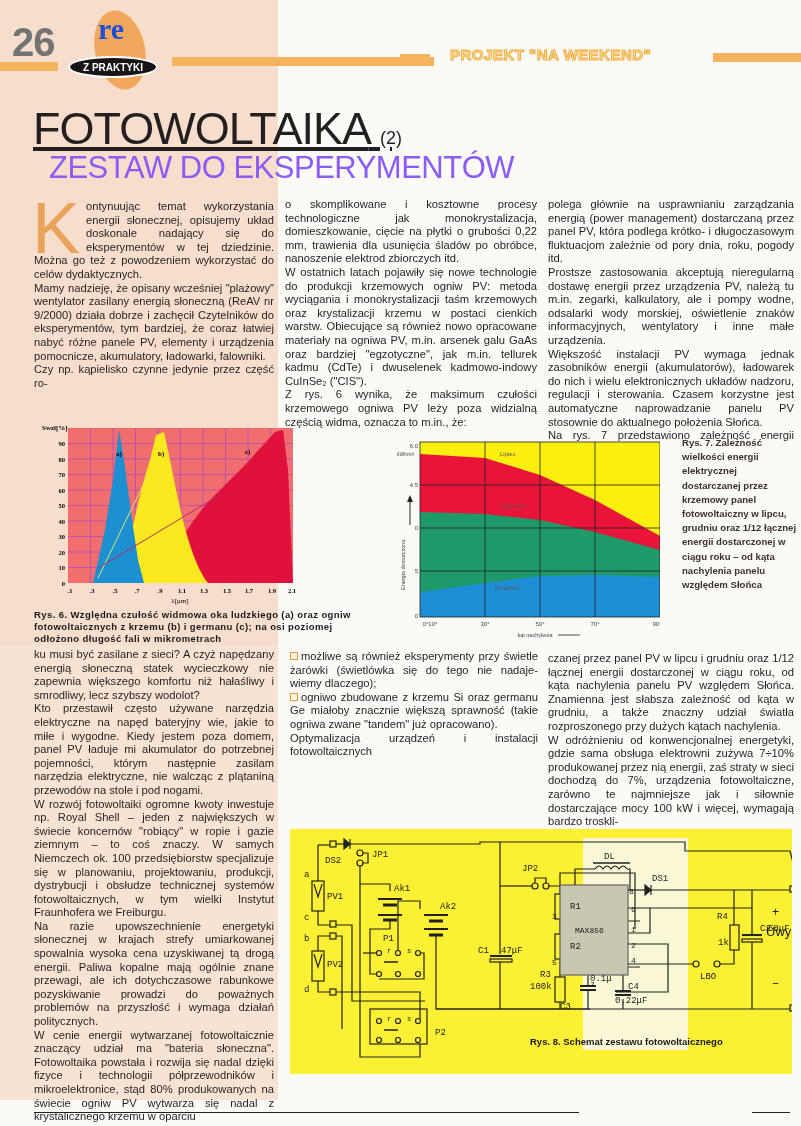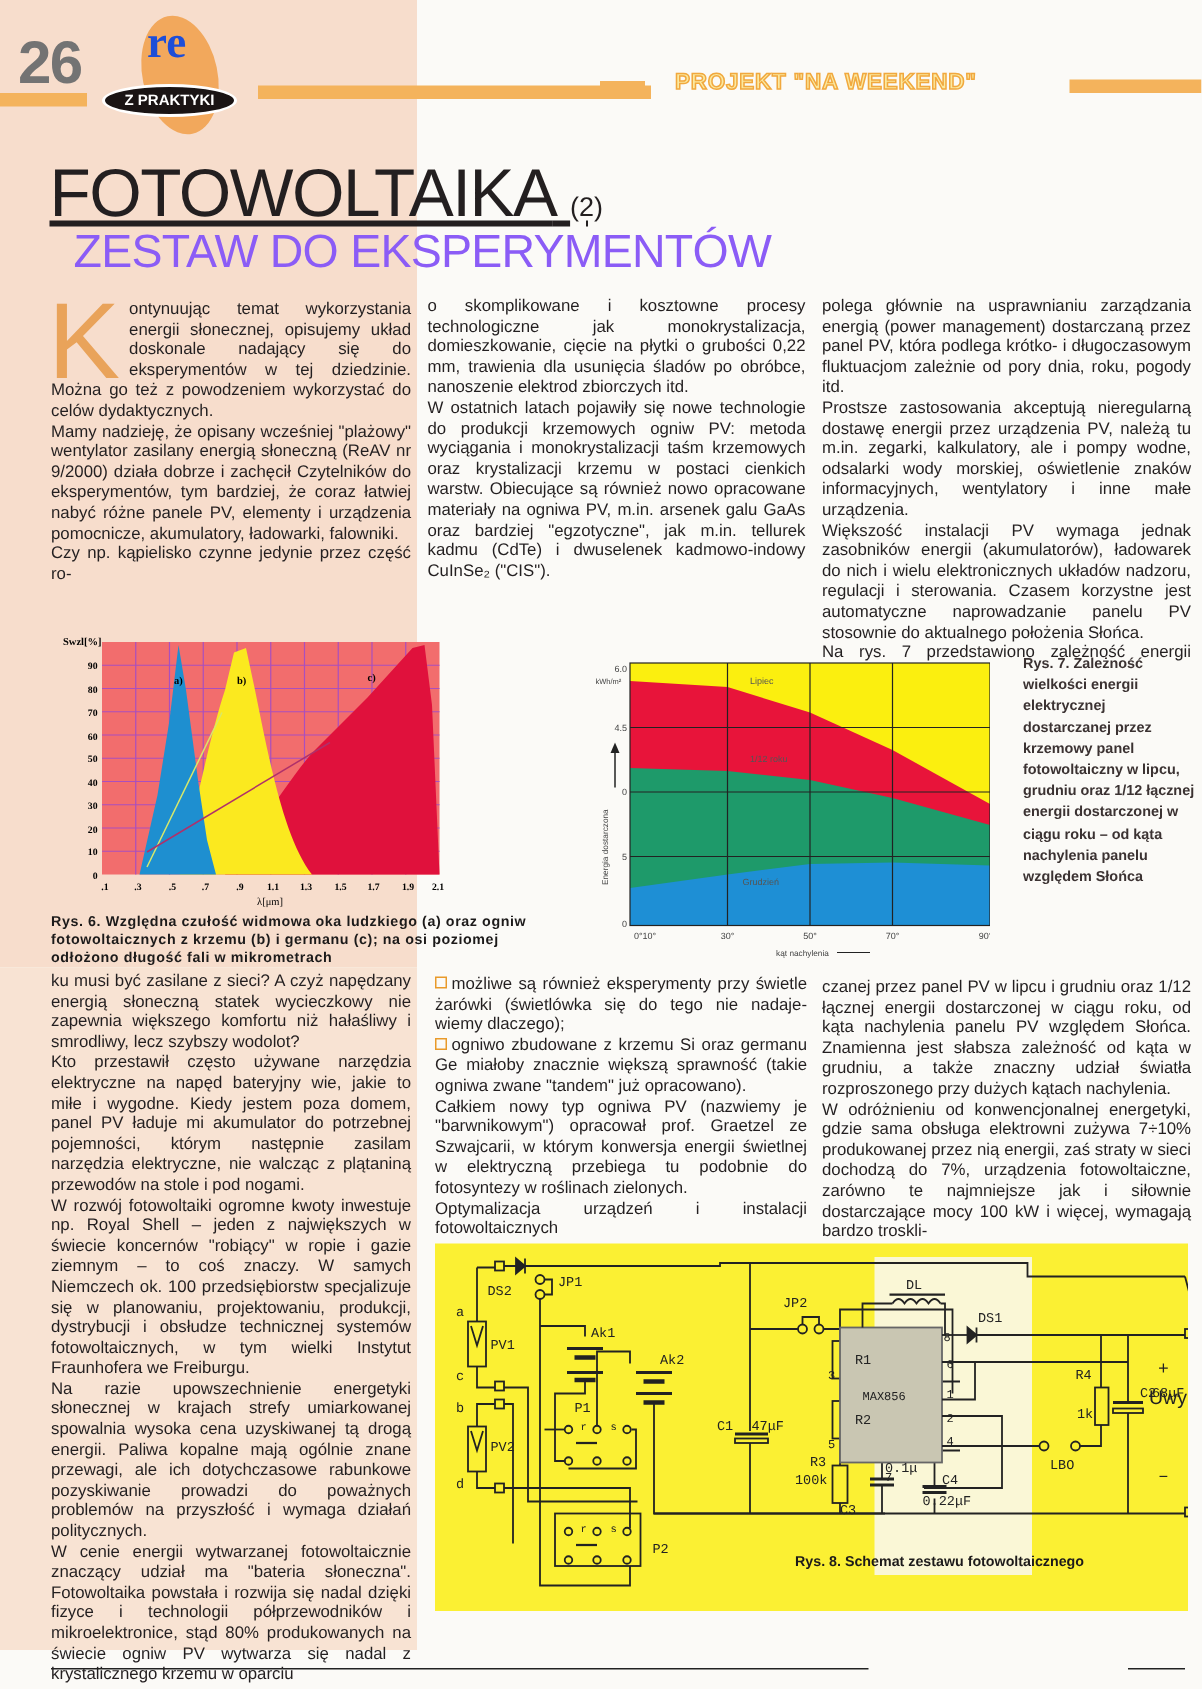--- a/index.html
+++ b/index.html
@@ -63,20 +63,21 @@
 <div class="col" style="left:34px;top:200px;width:240px;">
   <span class="dropcap">K</span>
   <p>ontynuując temat wykorzystania energii słonecznej, opisujemy układ doskonale nadający się do eksperymentów w tej dziedzinie. Można go też z powodzeniem wykorzystać do celów dydaktycznych.</p>
   <p>Mamy nadzieję, że opisany wcześniej "plażowy" wentylator zasilany energią słoneczną (ReAV nr 9/2000) działa dobrze i zachęcił Czytelników do eksperymentów, tym bardziej, że coraz łatwiej nabyć różne panele PV, elementy i urządzenia pomocnicze, akumulatory, ładowarki, falowniki.</p>
   <p>Czy np. kąpielisko czynne jedynie przez część ro-</p>
 </div>
 
 <div class="col" style="left:285px;top:198px;width:252px;">
   <p>o skomplikowane i kosztowne procesy technologiczne jak monokrystalizacja, domieszkowanie, cięcie na płytki o grubości 0,22 mm, trawienia dla usunięcia śladów po obróbce, nanoszenie elektrod zbiorczych itd.</p>
   <p>W ostatnich latach pojawiły się nowe technologie do produkcji krzemowych ogniw PV: metoda wyciągania i monokrystalizacji taśm krzemowych oraz krystalizacji krzemu w postaci cienkich warstw. Obiecujące są również nowo opracowane materiały na ogniwa PV, m.in. arsenek galu GaAs oraz bardziej "egzotyczne", jak m.in. tellurek kadmu (CdTe) i dwuselenek kadmowo-indowy CuInSe₂ ("CIS").</p>
+  <p>Z rys. 6 wynika, że maksimum czułości krzemowego ogniwa PV leży poza widzialną częścią widma, oznacza to m.in., że:</p>
 </div>
 
 <div class="col" style="left:548px;top:198px;width:246px;">
   <p>polega głównie na usprawnianiu zarządzania energią (power management) dostarczaną przez panel PV, która podlega krótko- i długoczasowym fluktuacjom zależnie od pory dnia, roku, pogody itd.</p>
   <p>Prostsze zastosowania akceptują nieregularną dostawę energii przez urządzenia PV, należą tu m.in. zegarki, kalkulatory, ale i pompy wodne, odsalarki wody morskiej, oświetlenie znaków informacyjnych, wentylatory i inne małe urządzenia.</p>
   <p>Większość instalacji PV wymaga jednak zasobników energii (akumulatorów), ładowarek do nich i wielu elektronicznych układów nadzoru, regulacji i sterowania. Czasem korzystne jest automatyczne naprowadzanie panelu PV stosownie do aktualnego położenia Słońca.</p>
   <p>Na rys. 7 przedstawiono zależność energii dostar-</p>
 </div>
 
 <svg class="fig6" viewBox="0 0 256 185">
@@ -186,21 +187,20 @@
   <p>ku musi być zasilane z sieci? A czyż napędzany energią słoneczną statek wycieczkowy nie zapewnia większego komfortu niż hałaśliwy i smrodliwy, lecz szybszy wodolot?</p>
   <p>Kto przestawił często używane narzędzia elektryczne na napęd bateryjny wie, jakie to miłe i wygodne. Kiedy jestem poza domem, panel PV ładuje mi akumulator do potrzebnej pojemności, którym następnie zasilam narzędzia elektryczne, nie walcząc z plątaniną przewodów na stole i pod nogami.</p>
   <p>W rozwój fotowoltaiki ogromne kwoty inwestuje np. Royal Shell – jeden z największych w świecie koncernów "robiący" w ropie i gazie ziemnym – to coś znaczy. W samych Niemczech ok. 100 przedsiębiorstw specjalizuje się w planowaniu, projektowaniu, produkcji, dystrybucji i obsłudze technicznej systemów fotowoltaicznych, w tym wielki Instytut Fraunhofera we Freiburgu.</p>
   <p>Na razie upowszechnienie energetyki słonecznej w krajach strefy umiarkowanej spowalnia wysoka cena uzyskiwanej tą drogą energii. Paliwa kopalne mają ogólnie znane przewagi, ale ich dotychczasowe rabunkowe pozyskiwanie prowadzi do poważnych problemów na przyszłość i wymaga działań politycznych.</p>
   <p>W cenie energii wytwarzanej fotowoltaicznie znaczący udział ma "bateria słoneczna". Fotowoltaika powstała i rozwija się nadal dzięki fizyce i technologii półprzewodników i mikroelektronice, stąd 80% produkowanych na świecie ogniw PV wytwarza się nadal z krystalicznego krzemu w oparciu</p>
 </div>
 
 <div class="col" style="left:290px;top:650px;width:248px;">
   <p><span class="bullet-box"></span><span>możliwe są również eksperymenty przy świetle żarówki (świetlówka się do tego nie nadaje- wiemy dlaczego);</span></p>
   <p><span class="bullet-box"></span><span>ogniwo zbudowane z krzemu Si oraz germanu Ge miałoby znacznie większą sprawność (takie ogniwa zwane "tandem" już opracowano).</span></p>
-  <p>Całkiem nowy typ ogniwa PV (nazwiemy je "barwnikowym") opracował prof. Graetzel ze Szwajcarii, w którym konwersja energii świetlnej w elektryczną przebiega tu podobnie do fotosyntezy w roślinach zielonych.</p>
   <p>Optymalizacja urządzeń i instalacji fotowoltaicznych</p>
 </div>
 
 <div class="col" style="left:548px;top:652px;width:246px;">
   <p>czanej przez panel PV w lipcu i grudniu oraz 1/12 łącznej energii dostarczonej w ciągu roku, od kąta nachylenia panelu PV względem Słońca. Znamienna jest słabsza zależność od kąta w grudniu, a także znaczny udział światła rozproszonego przy dużych kątach nachylenia.</p>
   <p>W odróżnieniu od konwencjonalnej energetyki, gdzie sama obsługa elektrowni zużywa 7÷10% produkowanej przez nią energii, zaś straty w sieci dochodzą do 7%, urządzenia fotowoltaiczne, zarówno te najmniejsze jak i siłownie dostarczające mocy 100 kW i więcej, wymagają bardzo troskli-</p>
 </div>
 
 <div class="schem"></div>
 <div class="schem-light"></div>

